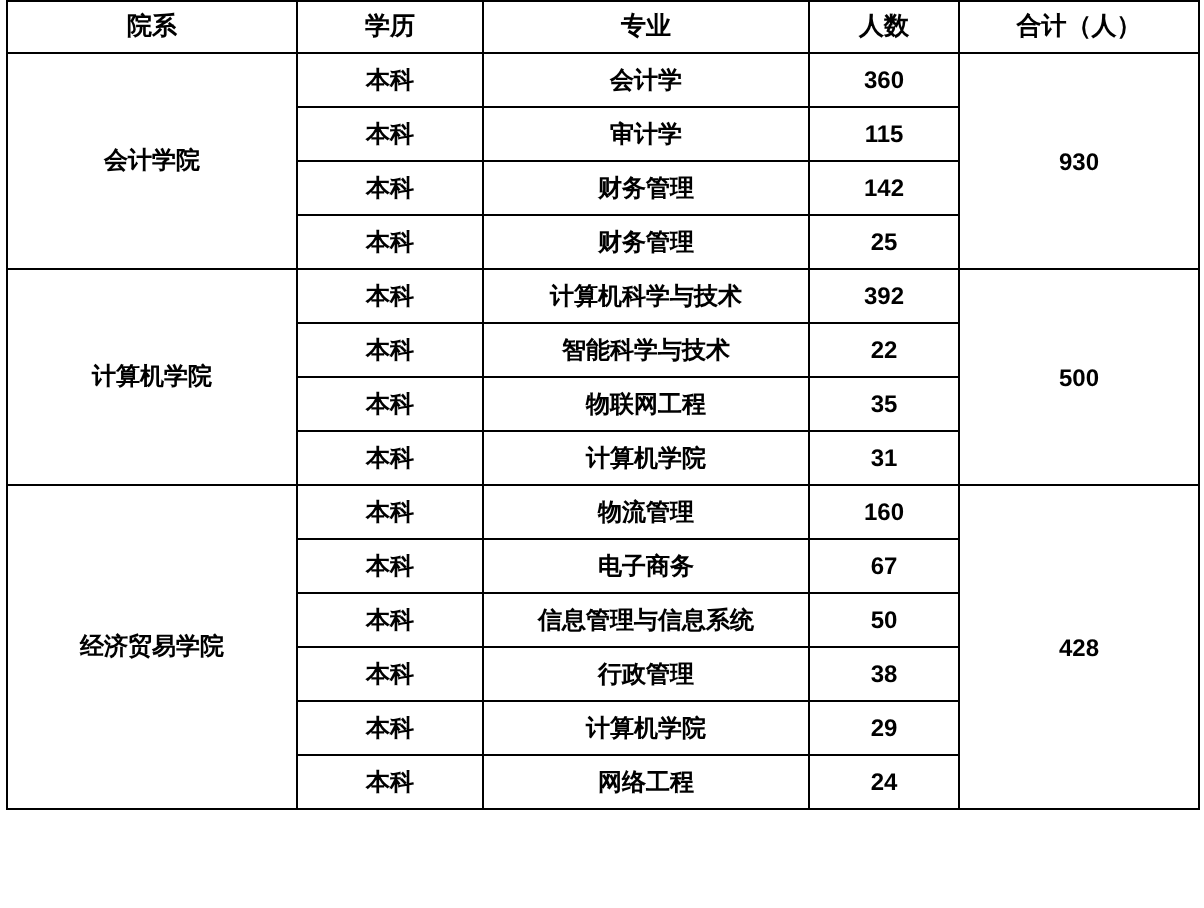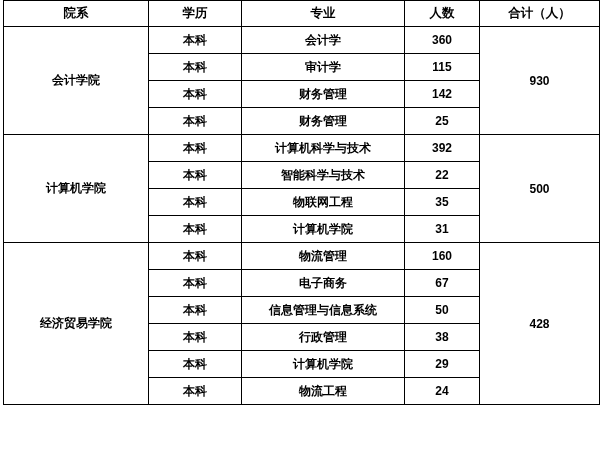--- a/index.html
+++ b/index.html
@@ -148,19 +148,19 @@
           <td>行政管理</td>
           <td>38</td>
         </tr>
         <tr>
           <td>本科</td>
           <td>计算机学院</td>
           <td>29</td>
         </tr>
         <tr>
           <td>本科</td>
-          <td>物流工程</td>
+          <td>网络工程</td>
           <td>24</td>
         </tr>
       </tbody>
   </table>
 
 </div>
 
 </body></html>

